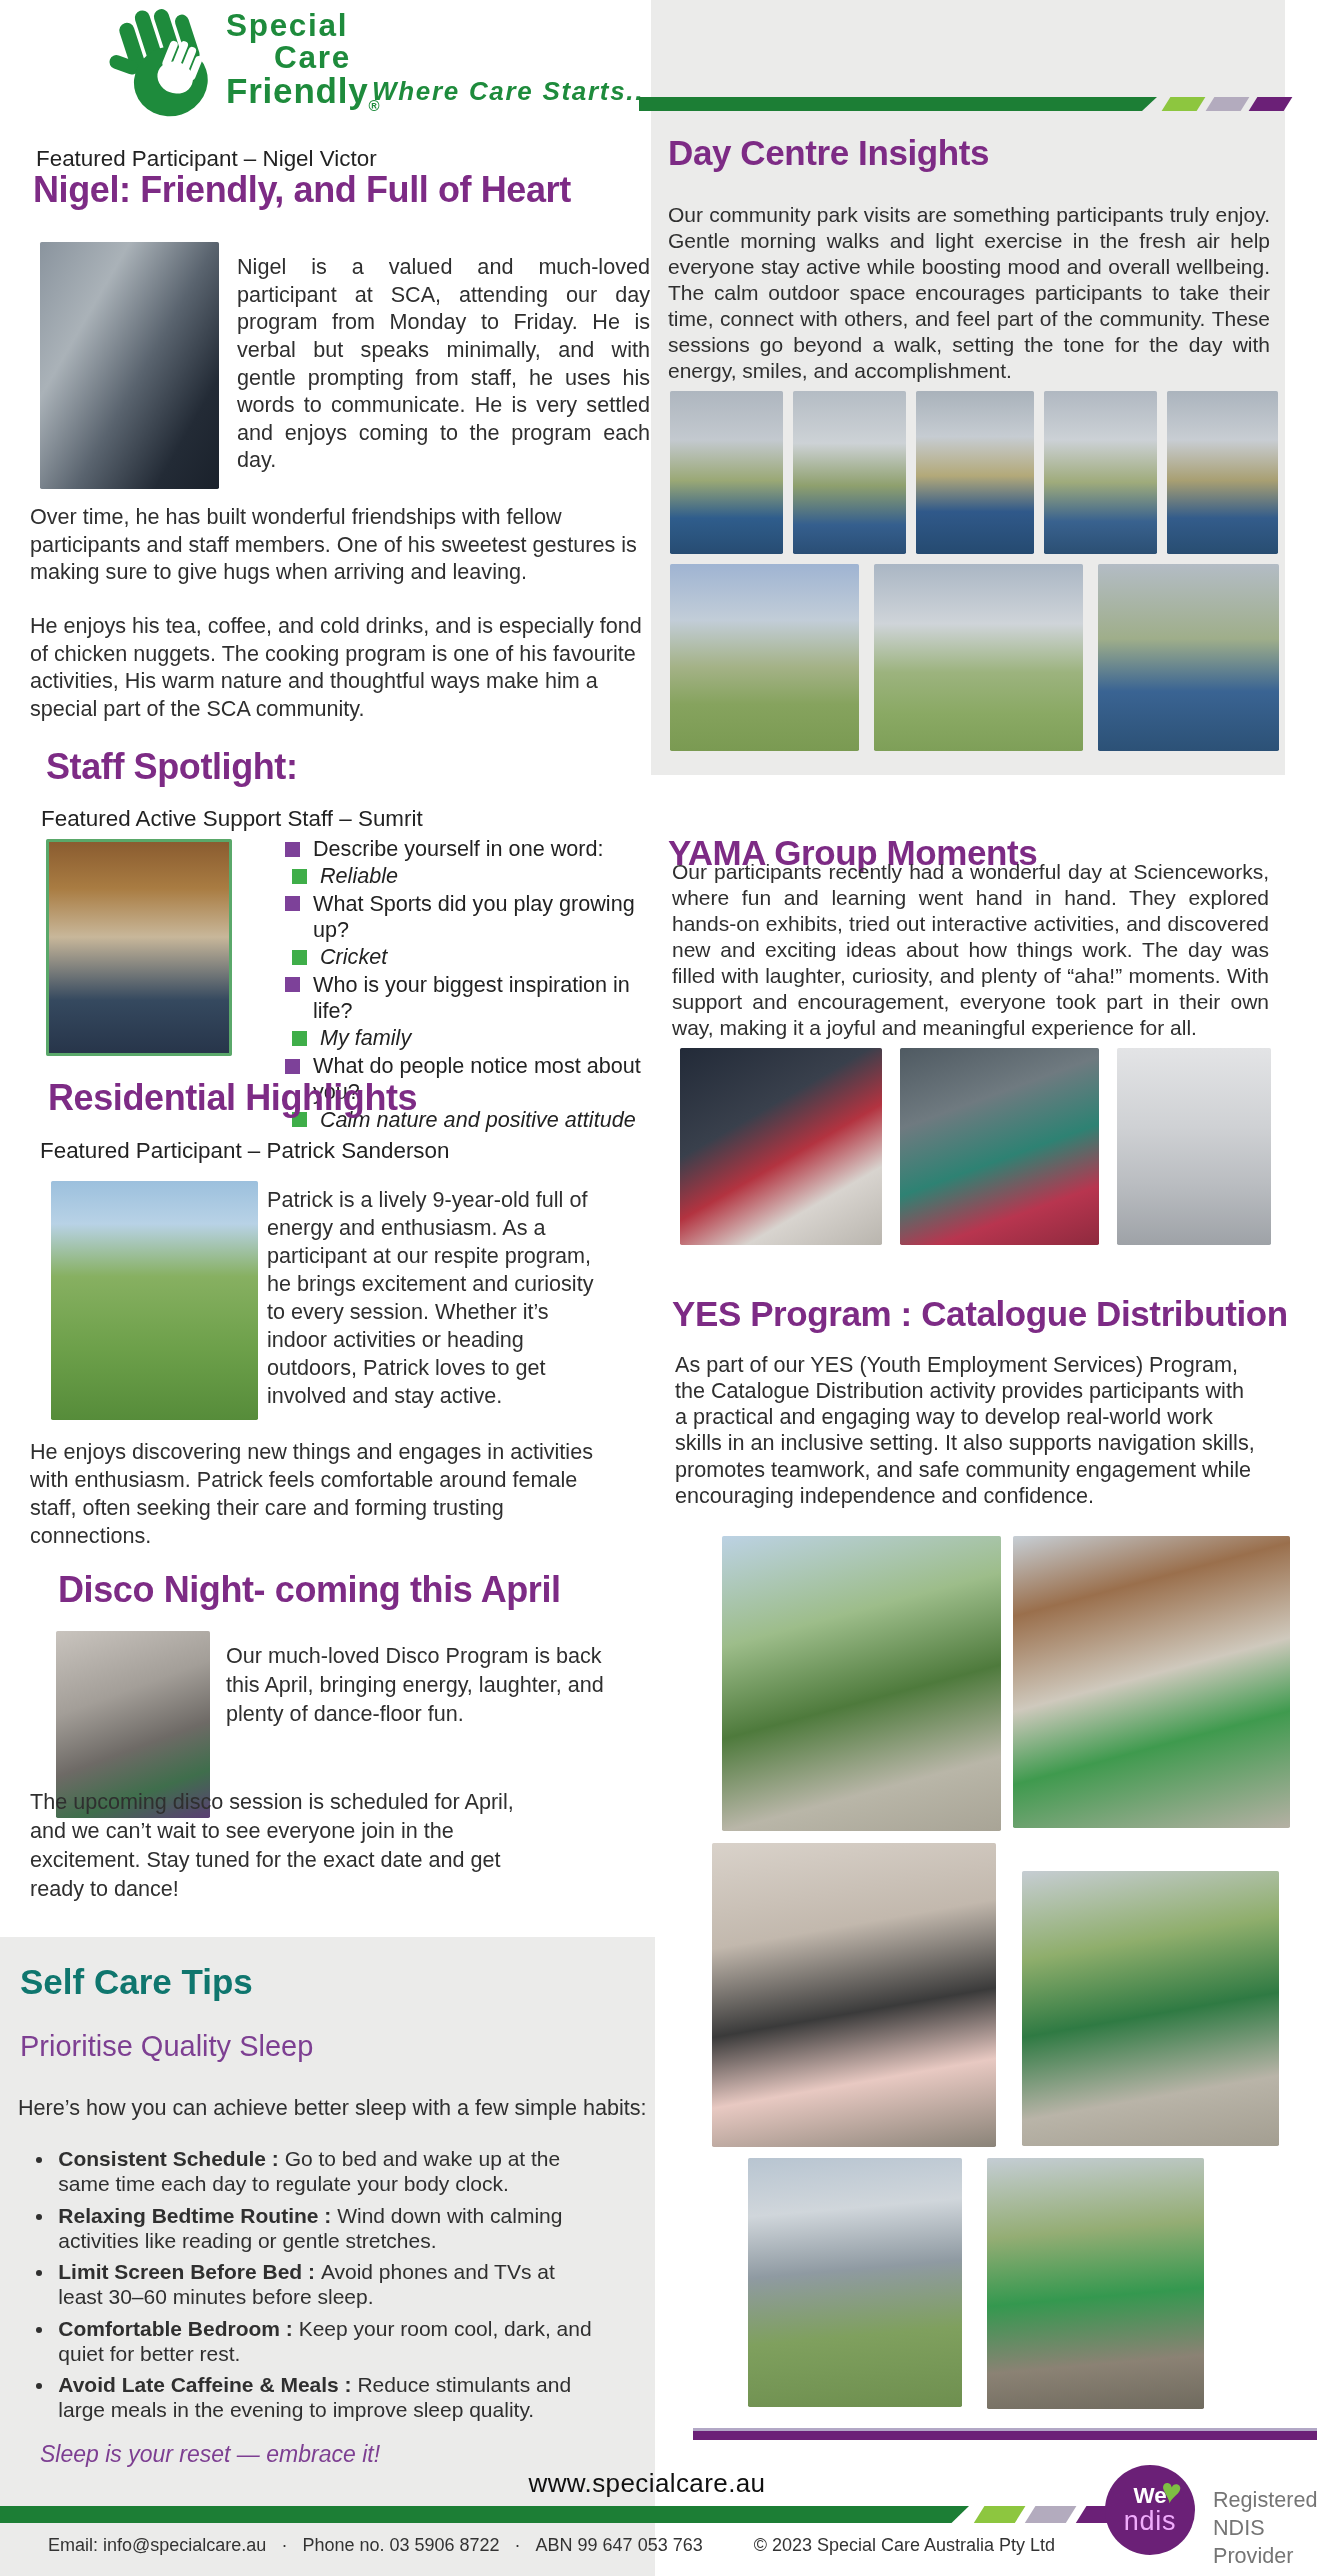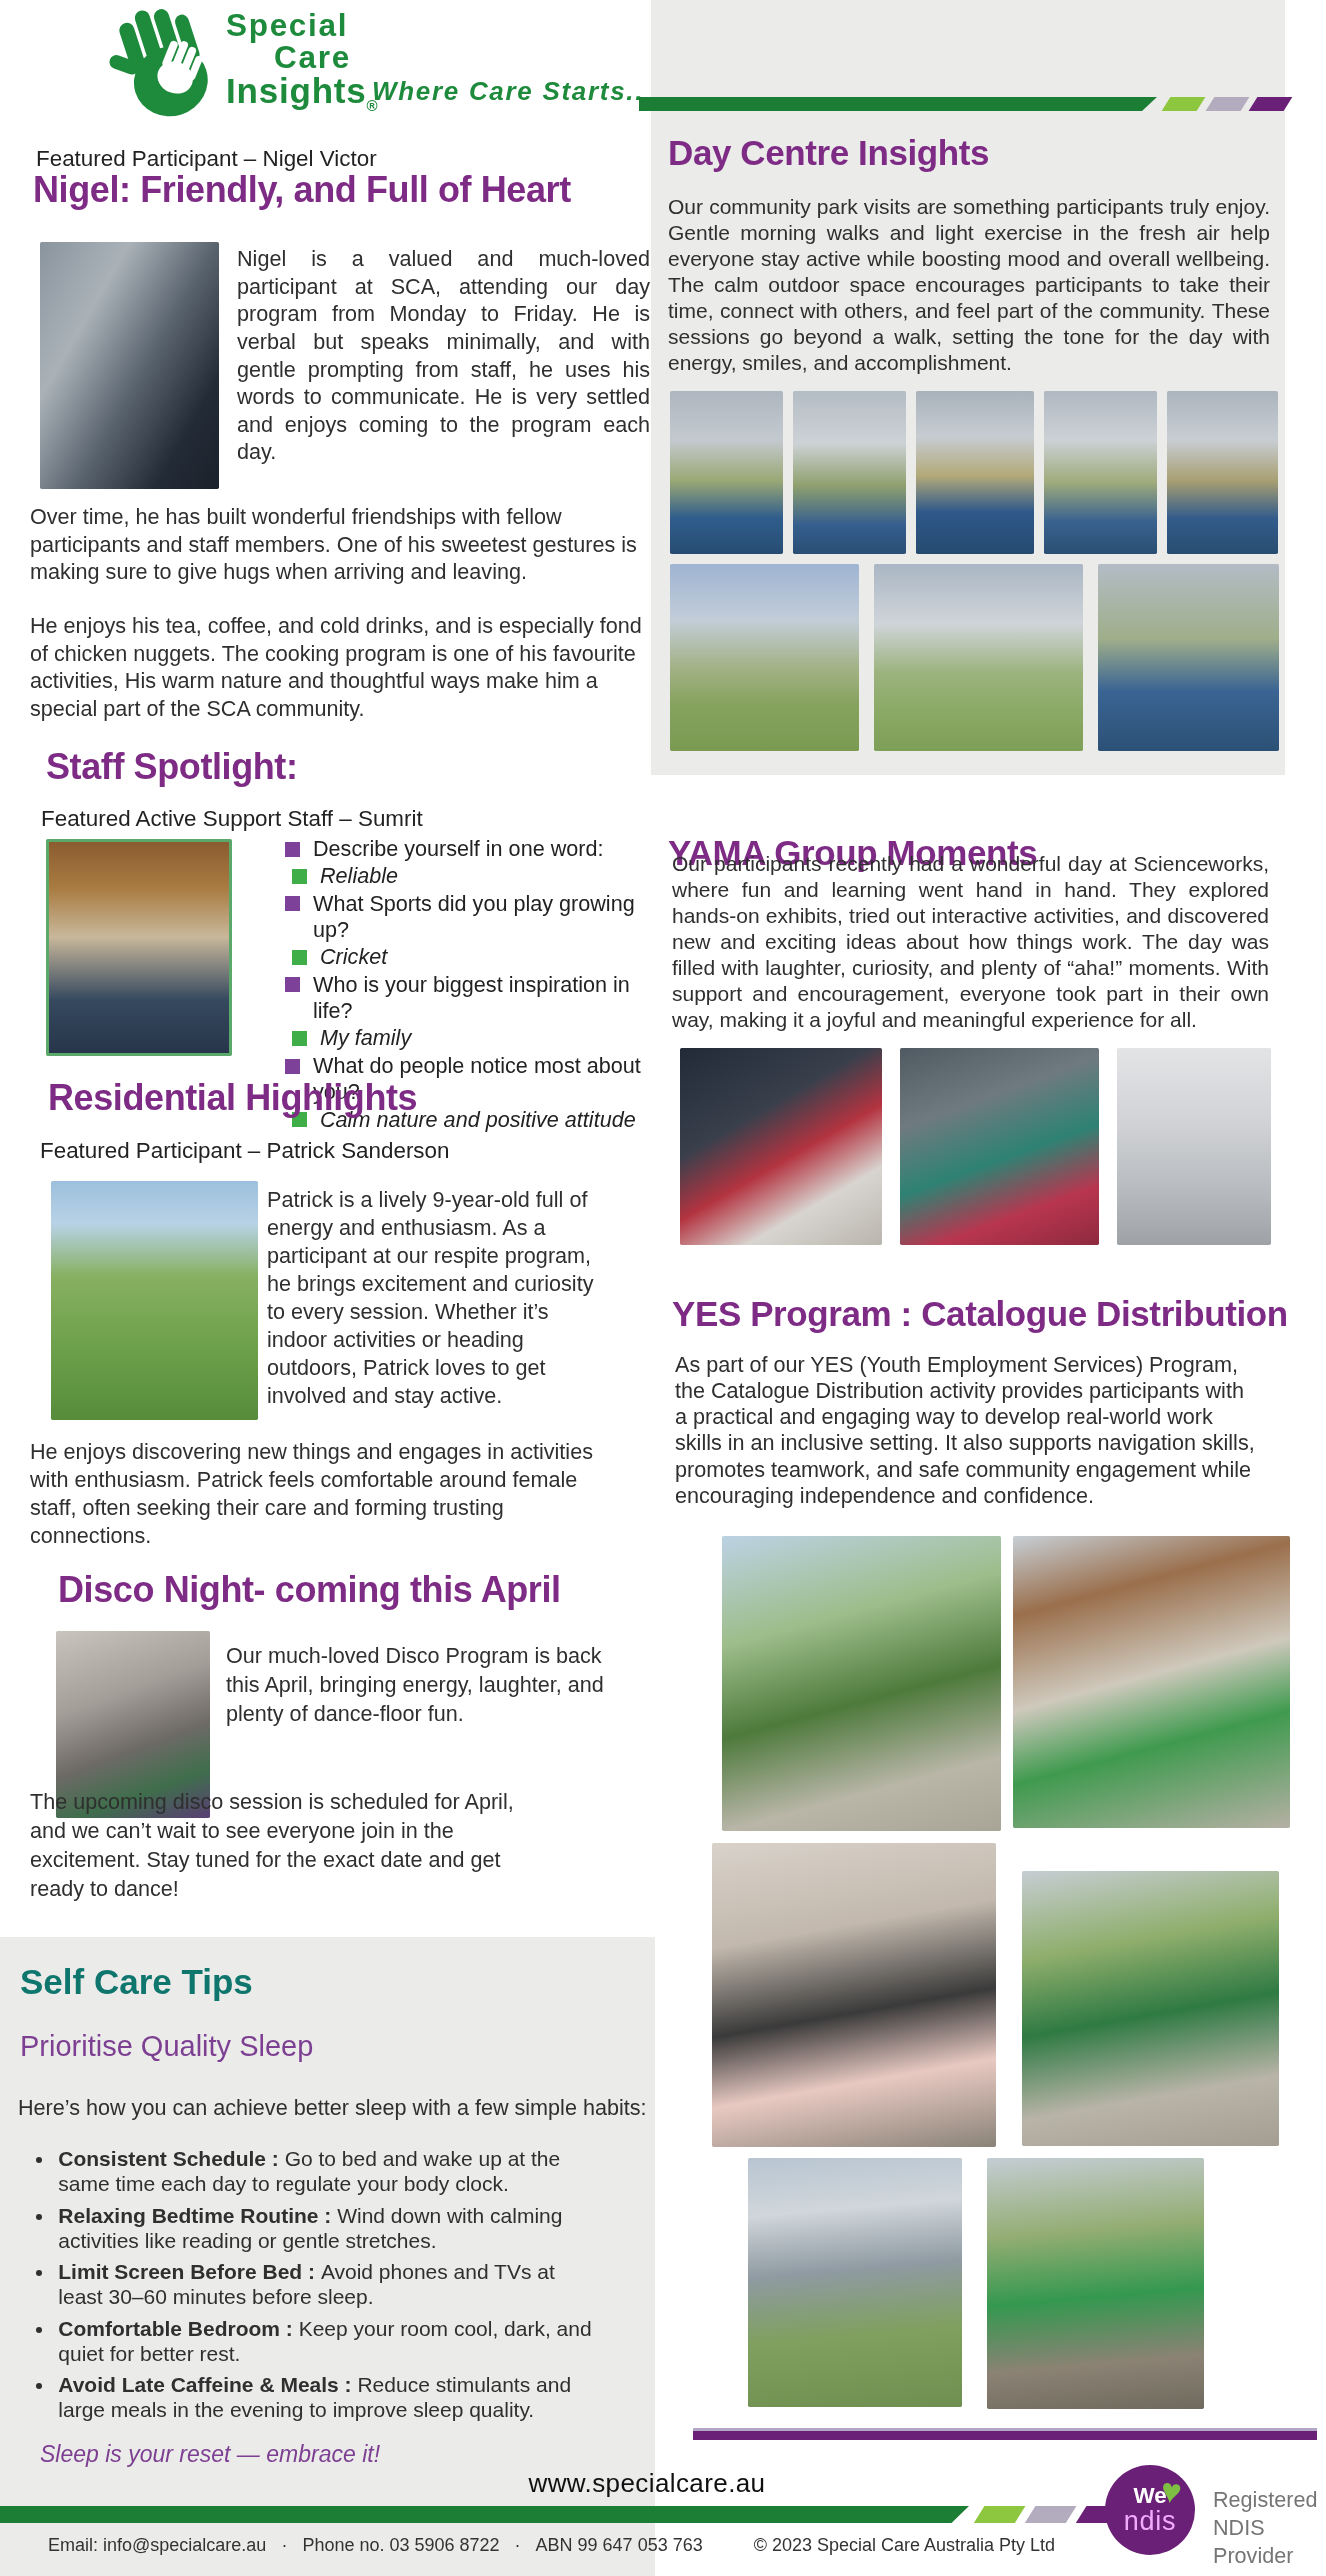--- a/index.html
+++ b/index.html
@@ -23,21 +23,21 @@
   .divider-top .solid { position:absolute; left:0; top:0; width:518px; height:14px; background:#1c7e35; clip-path:polygon(0 0,100% 0,calc(100% - 15px) 100%,0 100%); }
   .seg { position:absolute; top:0; height:14px; width:35px; transform:skewX(-32deg); }
   .divider-top .s1 { left:527px; background:#8dc63f; }
   .divider-top .s2 { left:571px; background:#b3abbe; }
   .divider-top .s3 { left:614px; background:#6b2077; }
 
   
   .kicker { position:absolute; font-size:22.4px; color:#222; }
   h2.sec  { position:absolute; color:#7d2b85; font-size:36px; font-weight:800; letter-spacing:-0.4px; }
   .body-t { position:absolute; font-size:21.6px; line-height:1.28; color:#2f2f2f; }
-  .just   { text-align:justify; }
+  .just   { text-align:justify;margin-top:8px; }
 
   
   .ph { position:absolute; border-radius:1.7px; }
   .ph-row { position:absolute; display:flex; gap:10px; }
   .ph-row .ph { position:relative; }
 
   
   .qa { position:absolute; left:285px; top:836px; width:373px; list-style:none; }
   .qa li { position:relative; font-size:21.6px; line-height:26.5px; padding-left:28px; margin-bottom:0.8px; color:#222; }
   .qa li.a { font-style:italic; padding-left:35px; }
@@ -91,21 +91,21 @@
         <rect x="36" y="0" width="13" height="52" rx="6.5" fill="#ffffff"></rect>
         <rect x="52" y="4" width="13" height="50" rx="6.5" fill="#ffffff"></rect>
         <rect x="68" y="14" width="12" height="42" rx="6" fill="#ffffff"></rect>
         <ellipse cx="49" cy="62" rx="30" ry="26" fill="#ffffff"></ellipse>
       </g>
     </g>
   </svg>
   <div class="brand">
     <div class="l1">Special</div>
     <div class="l2">Care</div>
-    <div class="l3"><span>Insights</span><span class="reg">®</span></div>
+    <div class="l3"><span>Friendly</span><span class="reg">®</span></div>
   </div>
   <div class="tagline">Where Care Starts..</div>
   <div class="divider-top">
     <div class="solid"></div>
     <div class="seg s1"></div>
     <div class="seg s2"></div>
     <div class="seg s3"></div>
   </div>
 
   <div class="kicker" style="left:36px; top:146px;">Featured Participant – Nigel Victor</div>

